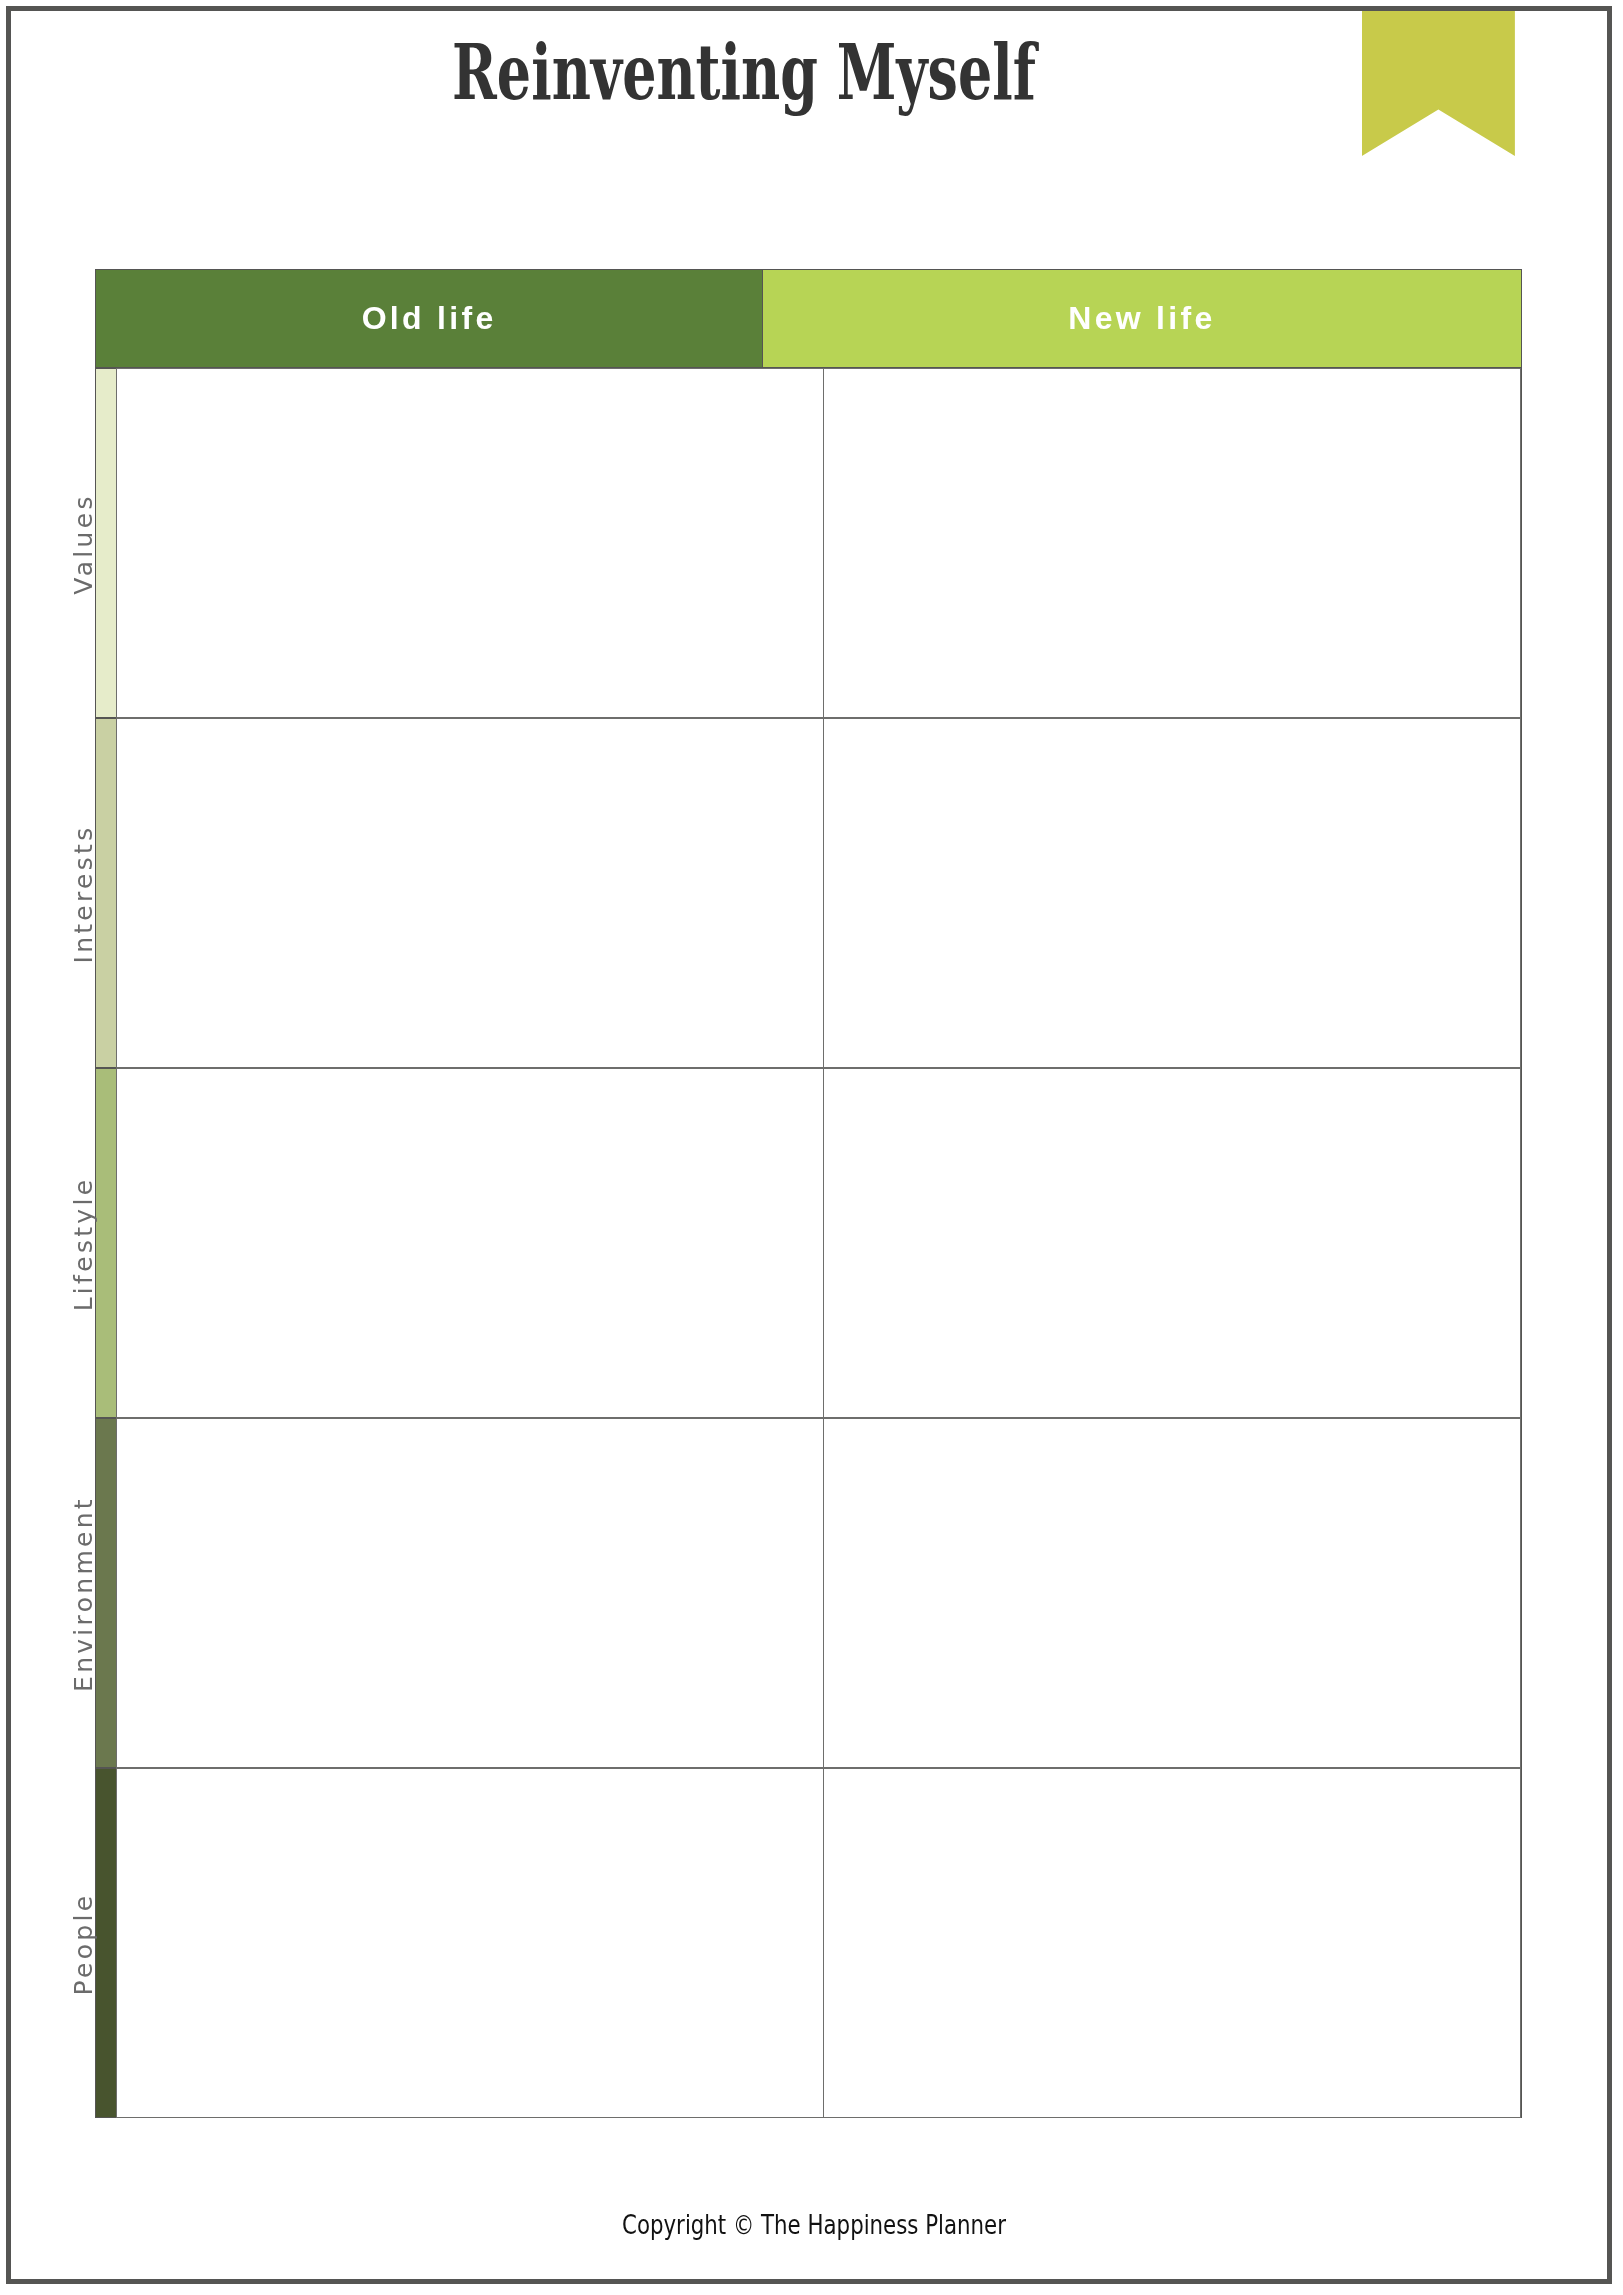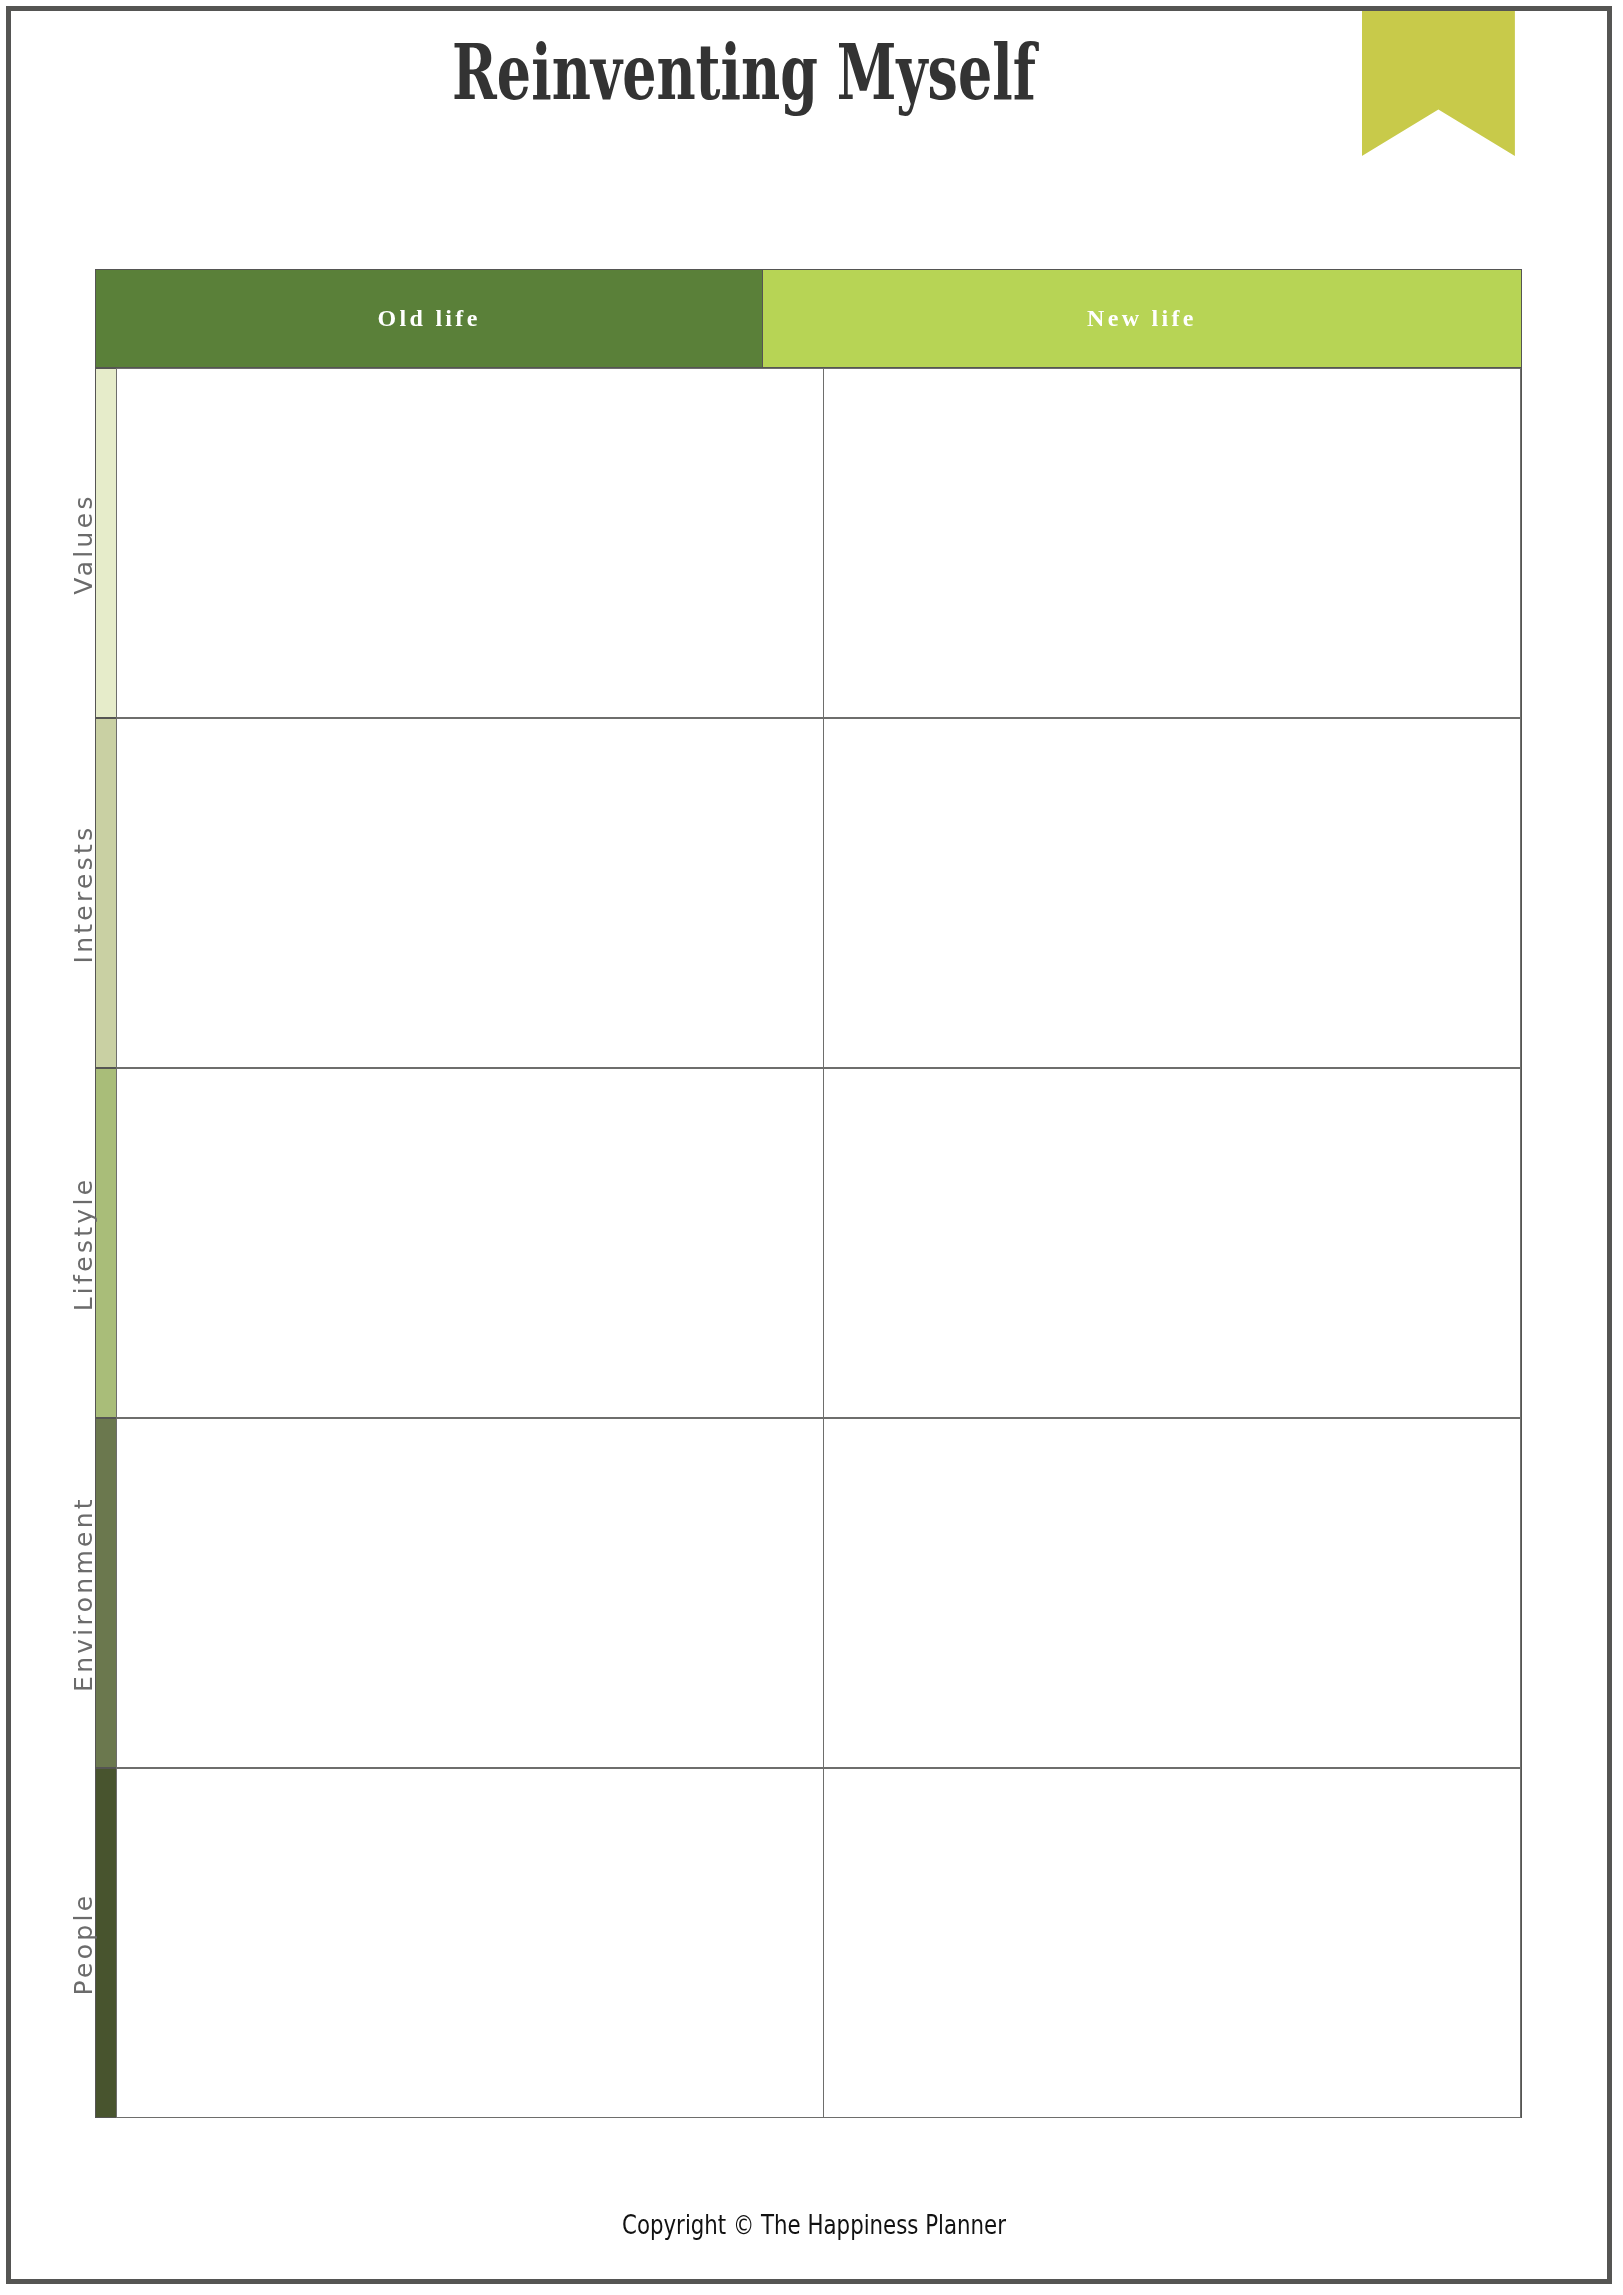--- a/index.html
+++ b/index.html
@@ -78,23 +78,23 @@
     width: 1427px;
     height: 99px;
     display: flex;
   }
   .th {
     box-sizing: border-box;
     display: flex;
     align-items: center;
     justify-content: center;
     color: #ffffff;
-    font-family: Liberation Serif, serif;
+    font-family: Liberation Sans, sans-serif;
     font-weight: 700;
-    font-size: 24px;
+    font-size: 32px;
     letter-spacing: 3.3px;
     border: 1.3px solid #555553;
   }
   .th-old   { width: 729px; background: var(--hdr-old, #5a8039); }
   .th-new   { width: 829px; background: var(--hdr-new, #b7d455); margin-left: -1.3px; }
 
   
   .tbody {
     position: absolute;
     left: 0px;

